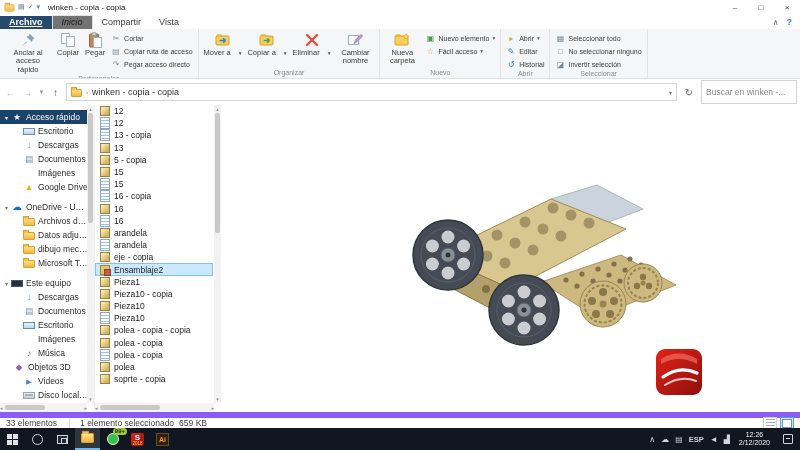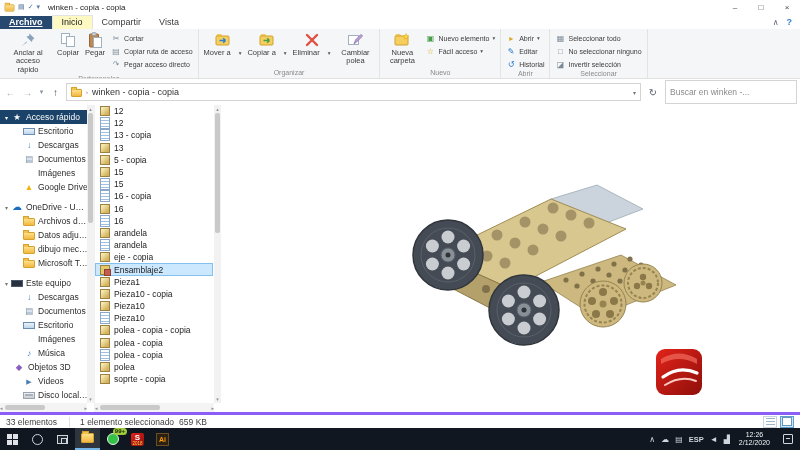--- a/index.html
+++ b/index.html
@@ -11,21 +11,21 @@
   .qat { display:flex; align-items:center; gap:3px; padding:0 4px; }
   .qat .gly { color:#5a7ca6; font-size:7px; }
   .t-title { margin-left:4px; color:#222; }
   .wbtns { margin-left:auto; display:flex; height:100%; }
   .wbtn { width:26px; height:100%; display:flex; align-items:center; justify-content:center; font-size:8px; color:#444; }
 
   
   .tabrow { position:absolute; top:14px; left:0; right:0; height:15px; background:#fff; display:flex; align-items:flex-end; font-size:9px; }
   .tab { padding:1px 9px 2px; color:#3c3c3c; }
   .tab.filetab { background:#27496f; color:#fff; font-weight:bold;text-decoration:underline; }
-  .tab.active { background:#fef9c3; border:1px solid #e3e3e3; border-bottom:none; color:#1c1c1c; }
+  .tab.active { background:#737373; border:1px solid #e3e3e3; border-bottom:none; color:#1c1c1c;font-style:italic; }
   .tabright { margin-left:auto; display:flex; gap:8px; padding:0 8px 2px; align-items:center; }
   .tabright .coll { color:#5a6570; font-size:8px; }
   .tabright .hlp { color:#2d7dd2; font-weight:bold; font-size:9px; }
 
   
   .ribbon { position:absolute; top:29px; left:0; right:0; height:50px; background:#f5f6f7; border-bottom:1px solid #e1e1e1; display:flex; overflow:hidden; }
   .rgroup { display:flex; flex-direction:column; border-right:1px solid #e3e3e3; }
   .rbody { flex:1; display:flex; align-items:flex-start; padding:2px 3px 0; gap:2px; }
   .rname { font-size:7px; color:#8a8a8a; text-align:center; padding:0 6px 2px; white-space:nowrap; }
   .rbtn-l { display:flex; flex-direction:column; align-items:center; font-size:7.5px; color:#3c3c3c; line-height:1.1; text-align:center; padding:1px 2px; }
@@ -42,21 +42,21 @@
   .addrbar { position:absolute; top:79px; left:0; right:0; height:26px; background:#fff; display:flex; align-items:center; padding:0 3px; gap:3px; }
   .nav-arrows { display:flex; align-items:center; gap:2px; }
   .nav-arrows span { width:15px; text-align:center; font-size:10px; }
   .arr-dis { color:#9fb0bf; }
   .arr-en { color:#3e4b58; }
   .ddsmall { font-size:7px !important; color:#8a96a2; width:9px !important; }
   .abox { flex:1; height:18px; border:1px solid #d4d4d4; background:#fff; display:flex; align-items:center; font-size:9px; padding:0 4px; gap:4px; }
   .apath { flex:1; color:#333; white-space:nowrap; overflow:hidden; }
   .achev { color:#777; font-size:6px; }
   .refresh { width:18px; height:18px; display:flex; align-items:center; justify-content:center; color:#5a6570; font-size:10px; }
-  .searchbox { width:132px; height:18px; border:1px solid #d4d4d4; background:#fff; display:flex; align-items:center; padding:11px 4px; }
+  .searchbox { width:96px; height:18px; border:1px solid #d4d4d4; background:#fff; display:flex; align-items:center; padding:11px 4px; }
   .searchbox input { border:none; outline:none; width:100%; font:8.5px "Liberation Sans","DejaVu Sans",sans-serif; background:transparent; }
   .searchbox input::placeholder { color:#8a8a8a; }
 
   
   .main { position:absolute; top:105px; left:0; right:0; height:307px; display:flex; background:#fff; }
   .sidebar { width:95px; position:relative; overflow:hidden; border-right:1px solid #f0f0f0; }
   .nav-list { padding-top:5px; width:88px; }
   .nav-row { display:flex; align-items:center; height:14px; font-size:8.5px; color:#2c2c2c; white-space:nowrap; overflow:hidden; }
   .nav-row.sel { background:#1b4268; color:#fff; }
   .nav-row.gap { margin-top:6px; }
@@ -97,21 +97,21 @@
   .fico-drawing::before { content:""; width:8px; height:10px; background:#fff; border:1px solid #8aa6c8; background-image:linear-gradient(#9fc0e0 1px,transparent 1px); background-size:100% 3px; background-position:0 2px; }
   .fico-assembly::before { content:""; width:8px; height:8px; background:#e3c86a; border:1px solid #9b8242; }
   .fico-assembly::after { content:""; position:absolute; right:-1px; bottom:-1px; width:5px; height:5px; background:#c65b4e; border:1px solid #8f3e35; }
   .fname { overflow:hidden; text-overflow:ellipsis; }
 
   .preview { flex:1; position:relative; background:#fff; overflow:hidden; }
   .model { position:absolute; left:170px; top:72px; }
   .swlogo { position:absolute; left:432px; top:238px; }
 
   
-  .statusbar { position:absolute; top:412px; left:0; right:0; height:16px; background:#fff; border-top:3px solid #8b5cf6; display:flex; align-items:center; font-size:8.5px; color:#3c3c3c; padding:0 6px; }
+  .statusbar { position:absolute; top:412px; left:0; right:0; height:16px; background:#fff; border-top:6px solid #8b5cf6; display:flex; align-items:center; font-size:8.5px; color:#3c3c3c; padding:0 6px; }
   .st-sel { margin-left:12px; border-left:1px solid #e0e0e0; padding-left:10px; display:flex; gap:5px; }
   .st-views { margin-left:auto; display:flex; gap:3px; }
   .sv { width:14px; height:12px; border:1px solid #c9d4de; display:flex; align-items:center; justify-content:center; }
   .sv-list::before { content:""; width:9px; height:8px; background-image:linear-gradient(#9fb6c8 1px,transparent 1px); background-size:100% 3px; }
   .sv-thumb { border-color:#5a9fd4; background:#cfe4f7; }
   .sv-thumb::before { content:""; width:8px; height:7px; border:1px solid #6d93b5; background:#fff; }
 
   
   .taskbar { position:absolute; top:428px; left:0; right:0; height:22px; background:#101720; display:flex; align-items:stretch; color:#dfe5ea; }
   .tb-btn { width:25px; display:flex; align-items:center; justify-content:center; position:relative; }
@@ -241,21 +241,21 @@
         <span class="lrow">
             <span>Eliminar</span>
             <span class="dd">▾</span>
           </span>
       </div>
       <div class="rbtn-l">
         <svg class="ric" width="16" height="16" viewBox="0 0 16 16">
             <rect x="1.5" y="3.5" width="10" height="9" fill="#fff" stroke="#9fb0c0"></rect>
             <path d="M7 12l1.6-4.2L14 2.4 15.6 4 10.2 9.4z" fill="#b9a0d8" stroke="#8e74ad" stroke-width="0.8"></path>
           </svg>
-        <span class="rlabel" style="max-width:38px">Cambiar polea</span>
+        <span class="rlabel" style="max-width:38px">Cambiar nombre</span>
       </div>
     </div>
     <div class="rname">Organizar</div>
   </div>
 
   <div class="rgroup">
     <div class="rbody">
       <div class="rbtn-l">
         <svg class="ric" width="16" height="16" viewBox="0 0 16 16">
             <rect x="1" y="4" width="13" height="9" rx="1" fill="#f6cf5e" stroke="#cfa133"></rect>

